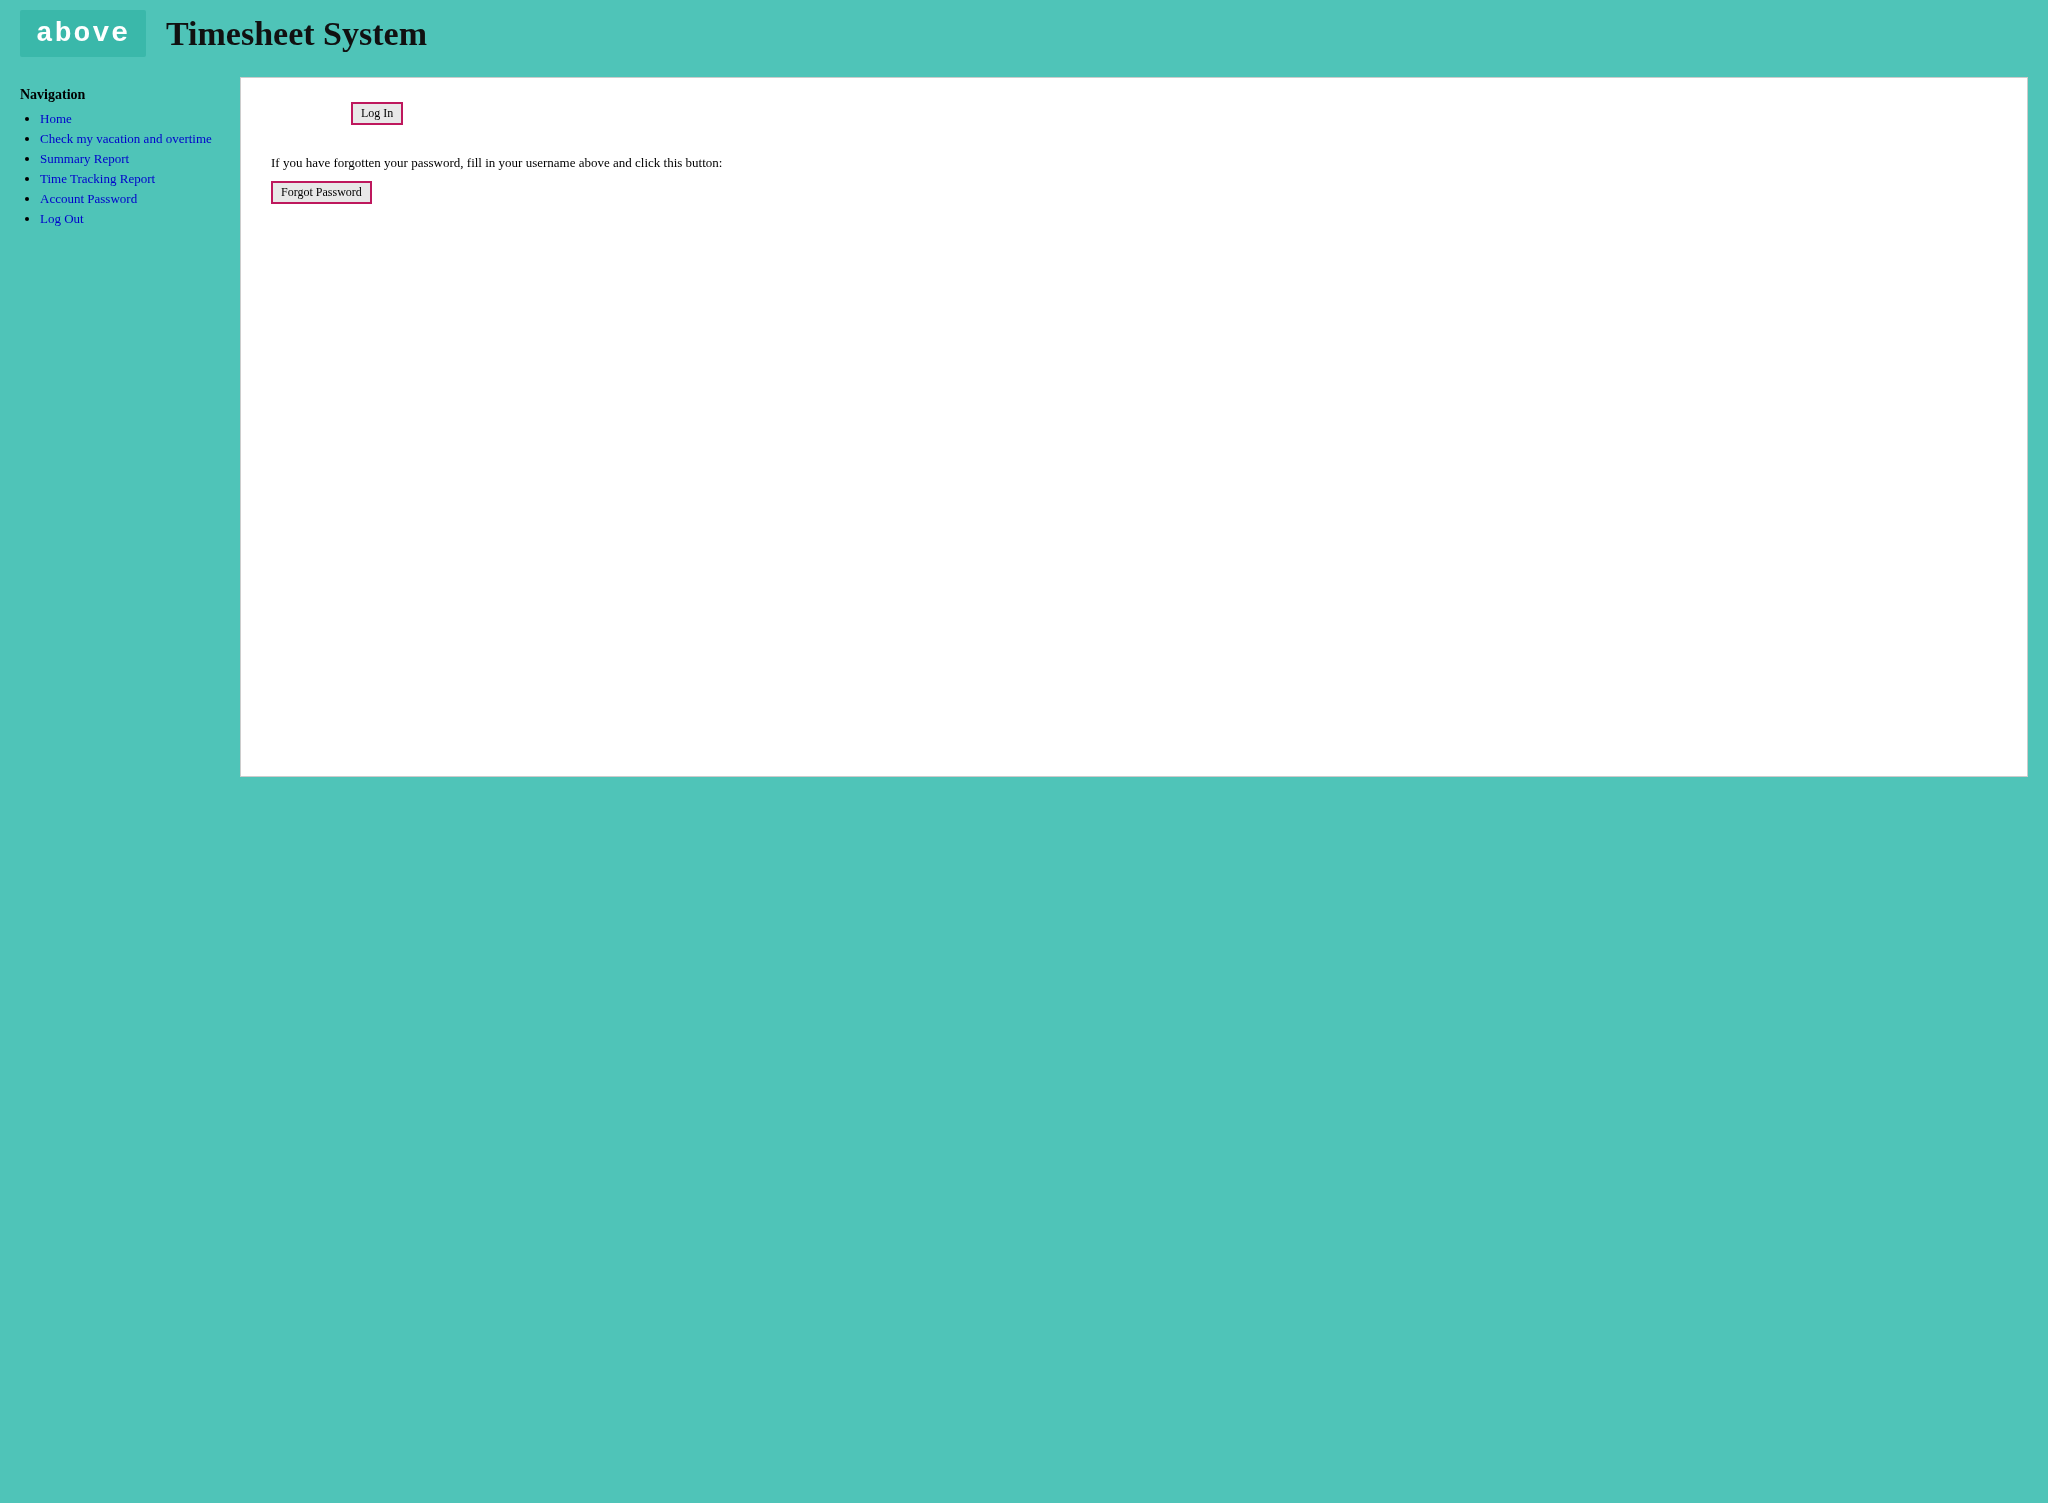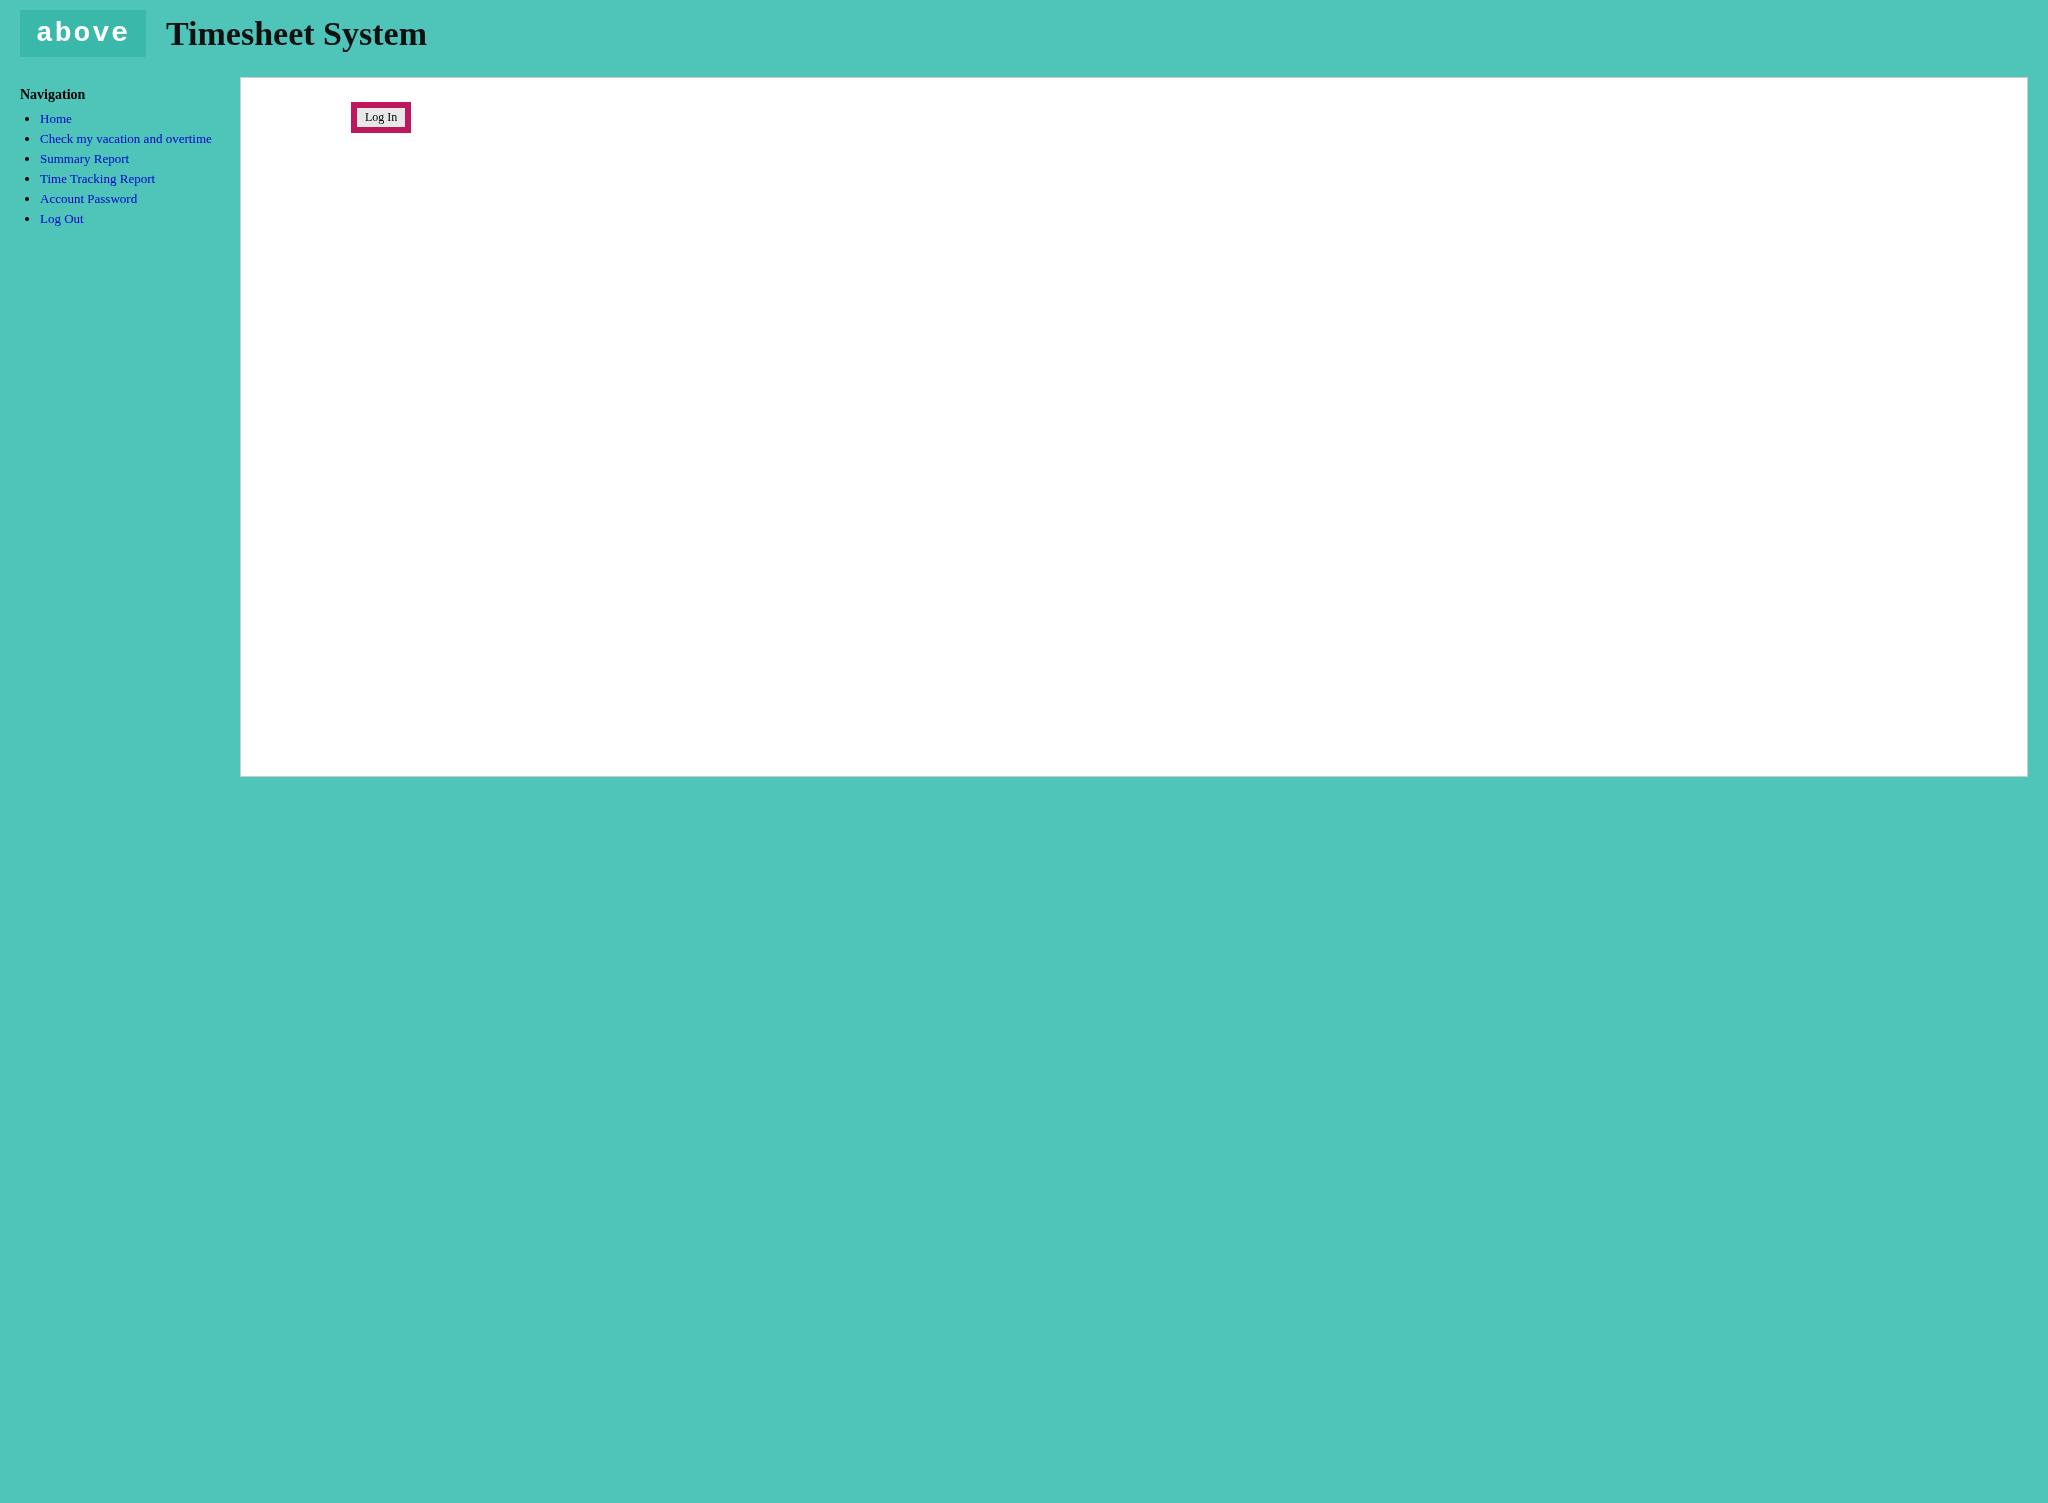--- a/index.html
+++ b/index.html
@@ -119,21 +119,21 @@
     }
 
     #login-button-row {
       margin-top: 4px;
       margin-left: 80px;
     }
 
     .form-button {
       font-size: 12px;
       padding: 2px 8px;
-      border: 6px solid #be185d;
+      border: 2px solid #be185d;
       background: #e8e8e8;
       cursor: pointer;
       font-family: Times New Roman, serif;
     }
 
     
     #forgot-section {
       margin-top: 30px;
     }
 
@@ -172,15 +172,21 @@
   </div>
 
   <div id="content-panel">
 
     <div id="login-form-area">
       <div id="login-button-row">
         <button class="form-button">Log In</button>
       </div>
     </div>
 
+    <div id="forgot-section">
+      <p id="forgot-text">If you have forgotten your password, fill in your username above and click this button:</p>
+      <div id="forgot-button-row">
+        <button class="form-button">Forgot Password</button>
+      </div>
+    </div>
 
   </div>
 </div>
 
 </body></html>

